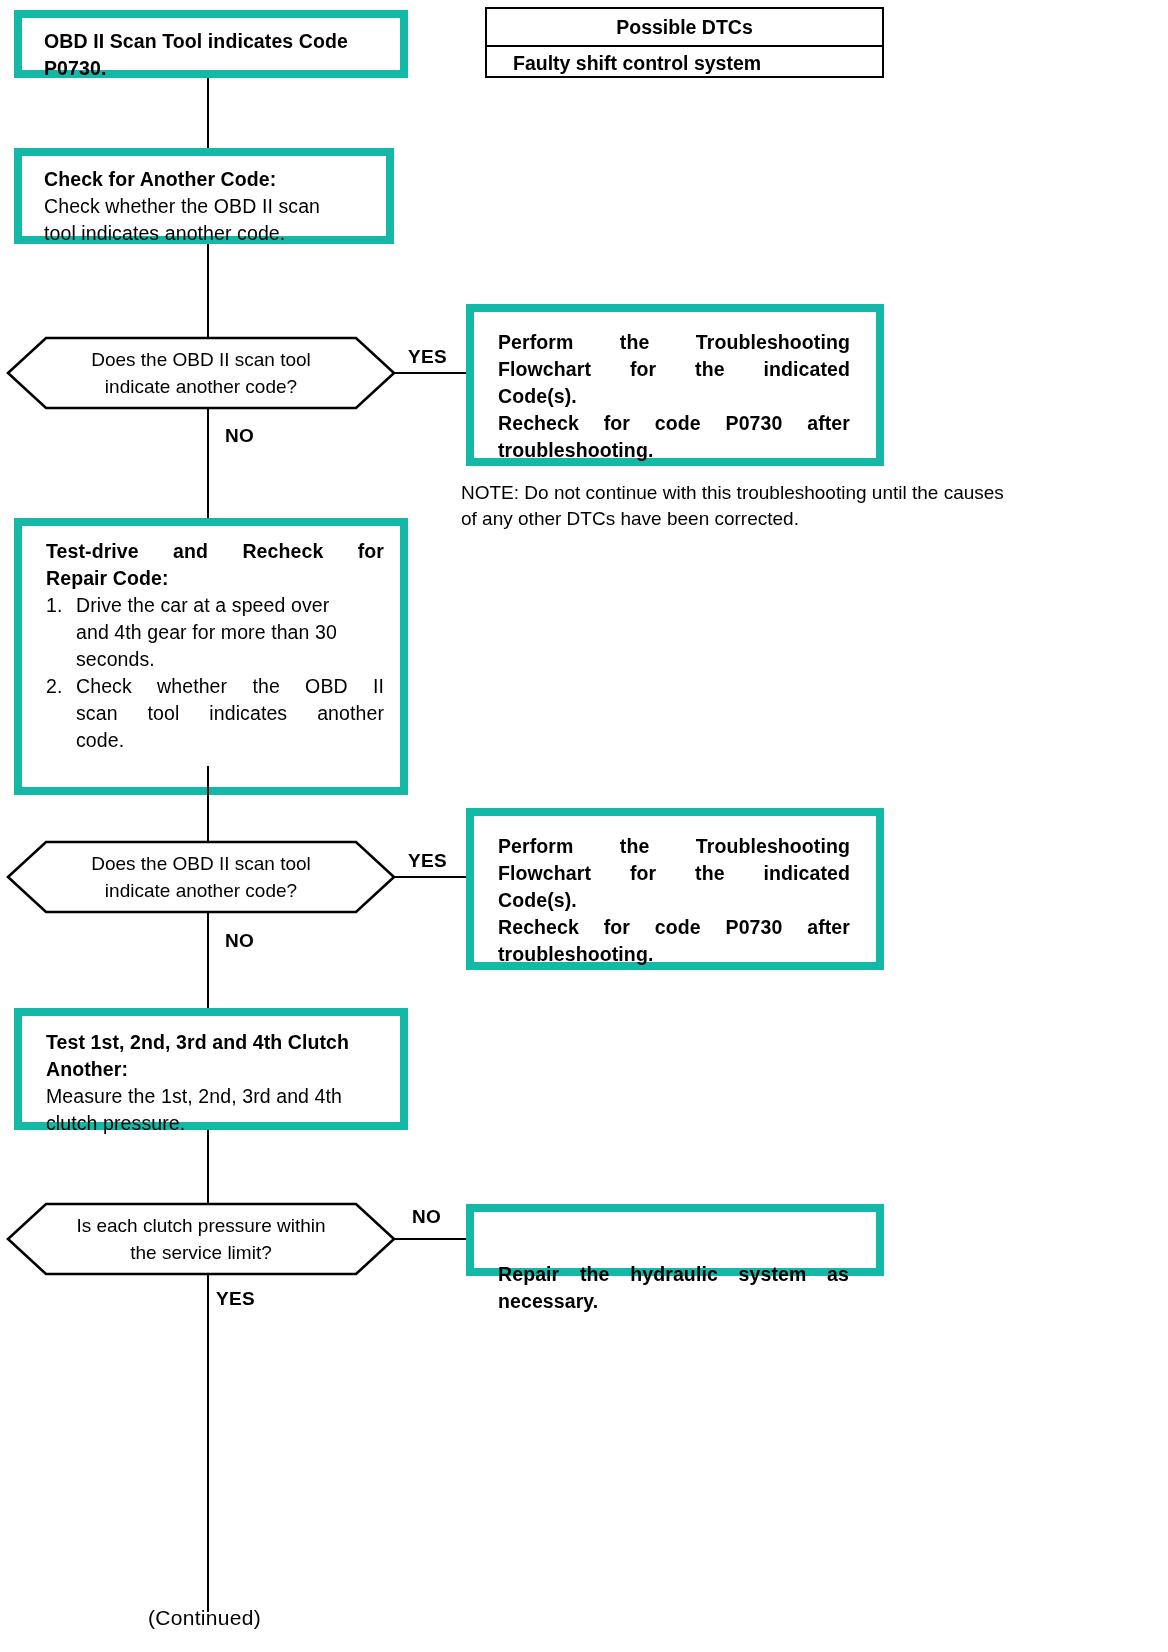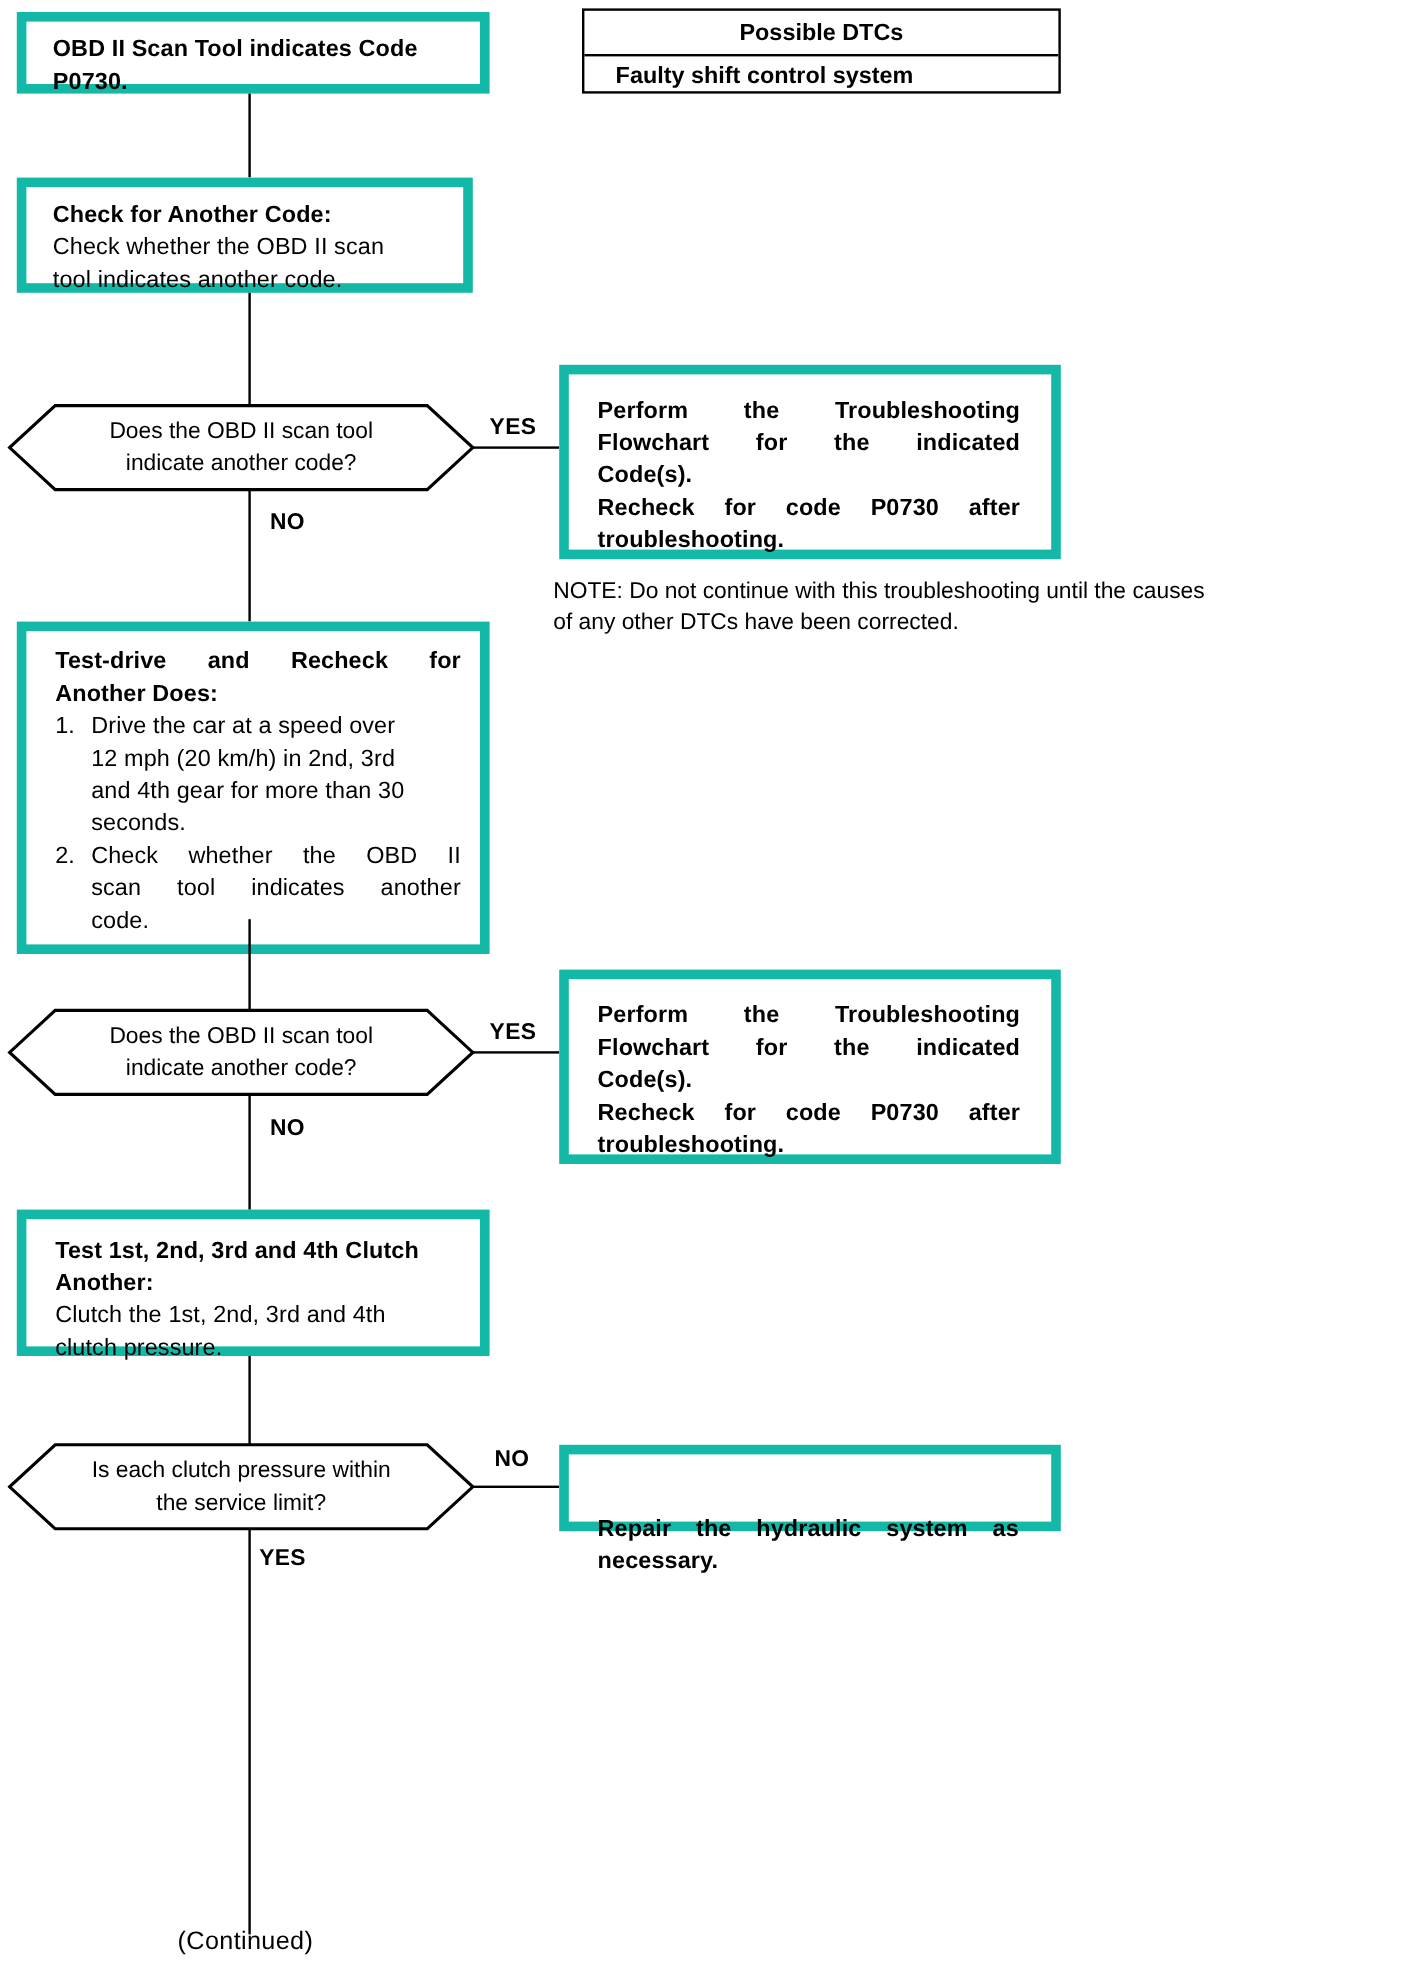--- a/index.html
+++ b/index.html
@@ -109,26 +109,25 @@
   </div>
 
   <div class="note" style="left:461px;top:480px;width:700px;">
     <div>NOTE: Do not continue with this troubleshooting until the causes</div>
     <div>of any other DTCs have been corrected.</div>
   </div>
 
   <div class="box" style="left:14px;top:518px;width:394px;height:277px;">
     <div class="inner" style="left:24px;right:16px;top:12px;">
       <div class="b just">Test-drive and Recheck for</div>
-      <div class="b">Another Does:</div>
+      <div class="b">Repair Code:</div>
       <ul class="numlist">
         <li>
           <span class="n">1.</span>
           <div>Drive the car at a speed over</div>
-          <div>12 mph (20 km/h) in 2nd, 3rd</div>
           <div>and 4th gear for more than 30</div>
           <div>seconds.</div>
         </li>
         <li>
           <span class="n">2.</span>
           <div class="just">Check whether the OBD II</div>
           <div class="just">scan tool indicates another</div>
           <div>code.</div>
         </li>
       </ul>
@@ -160,21 +159,21 @@
       <div class="b">Code(s).</div>
       <div class="b just">Recheck for code P0730 after</div>
       <div class="b">troubleshooting.</div>
     </div>
   </div>
 
   <div class="box" style="left:14px;top:1008px;width:394px;height:122px;">
     <div class="inner" style="left:24px;right:10px;top:13px;">
       <div class="b">Test 1st, 2nd, 3rd and 4th Clutch</div>
       <div class="b">Another:</div>
-      <div>Clutch the 1st, 2nd, 3rd and 4th</div>
+      <div>Measure the 1st, 2nd, 3rd and 4th</div>
       <div>clutch pressure.</div>
     </div>
   </div>
 
   <div class="vline" style="left:207px;top:1130px;height:76px;"></div>
 
   <div class="hex" style="left:6px;top:1202px;width:390px;height:74px;">
     <svg width="390" height="74" viewBox="0 0 390 74">
       <polygon points="40,2 350,2 388,37 350,72 40,72 2,37" fill="#ffffff" stroke="#000000" stroke-width="2.6"></polygon>
     </svg>

